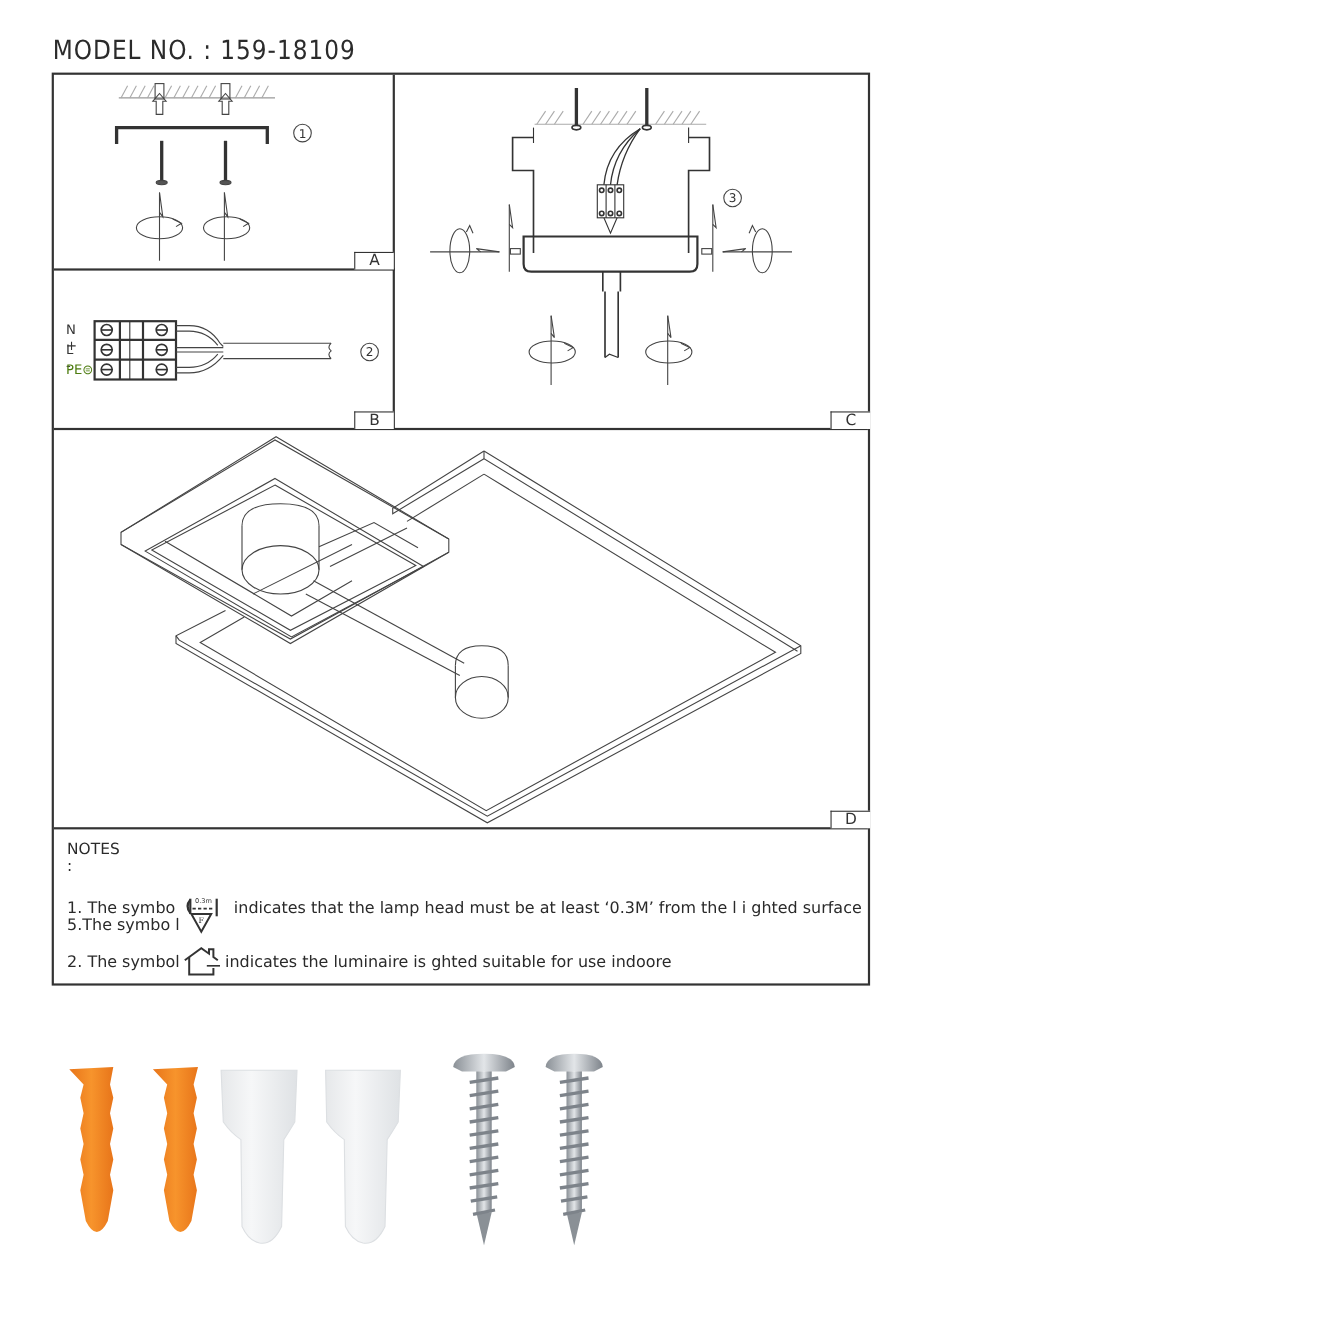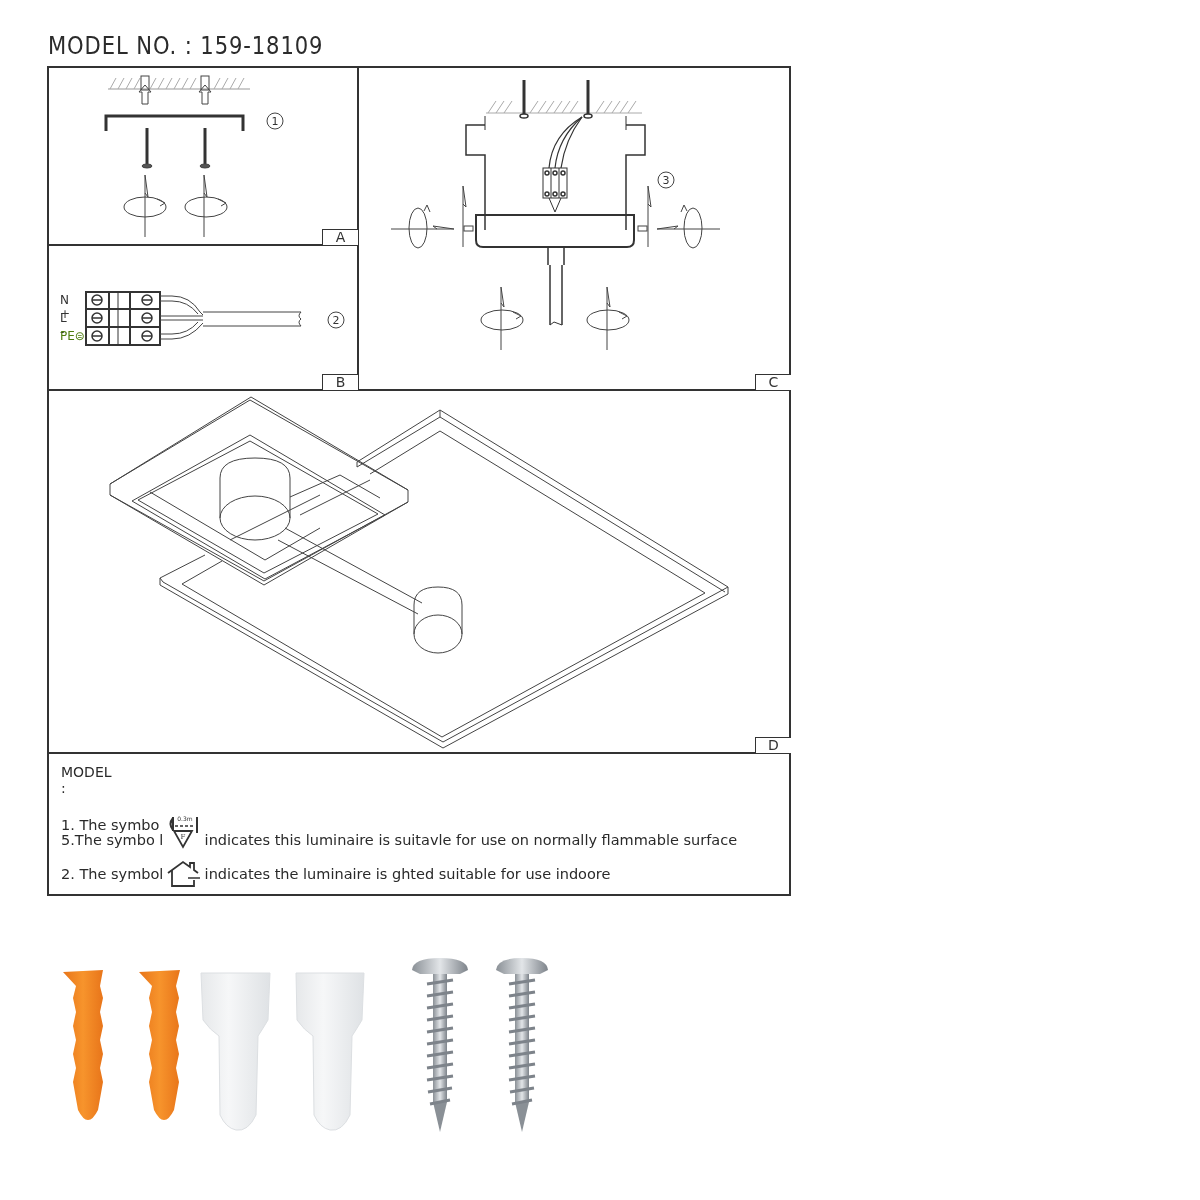--- a/index.html
+++ b/index.html
@@ -255,40 +255,40 @@
       <path d="M278 540 L418 614"></path>
 
       <ellipse cx="438" cy="634" rx="24" ry="19"></ellipse>
       <path d="M414 634 L414 605 M462 634 L462 605"></path>
       <path d="M414 605 Q414 587 438 587 Q462 587 462 605"></path>
     </g>
   </svg>
 </div>
 
 <div class="notes">
-  <div style="position:absolute;left:0;top:0;font-size:14px;">MODEL :</div>
+  <div style="position:absolute;left:0;top:0;font-size:14px;">NOTES :</div>
 
   <div class="note-line" style="top:33px;margin-top:16px;">
     <span>1. The symbo</span>
     <svg class="sym" width="34" height="22" style="position:relative;display:inline-block;vertical-align:-5px;margin:0 6px 0 4px;">
       <path d="M5 5 Q0 11 5 17" stroke="#333" fill="none" stroke-width="2"></path>
       <line x1="5" y1="4" x2="5" y2="18" stroke="#333" stroke-width="2"></line>
       <line x1="7" y1="13" x2="26" y2="13" stroke="#333" stroke-width="1.5" stroke-dasharray="3,2"></line>
       <line x1="29" y1="4" x2="29" y2="20" stroke="#333" stroke-width="2"></line>
       <text x="17" y="8" font-size="6" text-anchor="middle" fill="#333" font-family="DejaVu Sans, sans-serif">0.3m</text>
     </svg>
+    <span>indicates that the lamp head must be at least ‘0.3M’ from the l i ghted surface</span>
   </div>
 
   <div class="note-line" style="top:65px;">
     <span>5.The symbo l</span>
     <svg class="sym" width="22" height="20" style="position:relative;display:inline-block;vertical-align:-4px;margin:0 6px 0 4px;">
       <path d="M2 2 L20 2 L11 18 Z" stroke="#333" fill="none" stroke-width="1.8"></path>
       <text x="11" y="10" font-size="7" text-anchor="middle" fill="#333" font-family="DejaVu Serif, serif">F</text>
     </svg>
-    <span>indicates this luminaire is suitavle for use on normally flammable surface</span>
   </div>
 
   <div class="note-line" style="top:97px;">
     <span>2. The symbol</span>
     <svg class="sym" width="34" height="26" style="position:relative;display:inline-block;vertical-align:-8px;margin:0 0 0 -2px;">
       <path d="M2 12 L17 1 L24 6 L24 2 L28 2 L28 9 L32 12" stroke="#333" fill="none" stroke-width="1.8"></path>
       <path d="M6 9 L6 25 L28 25 L28 19" stroke="#333" fill="none" stroke-width="1.8"></path>
       <line x1="22" y1="17" x2="34" y2="17" stroke="#333" stroke-width="1.5"></line>
     </svg>
     <span>indicates the luminaire is ghted suitable for use indoore</span>

